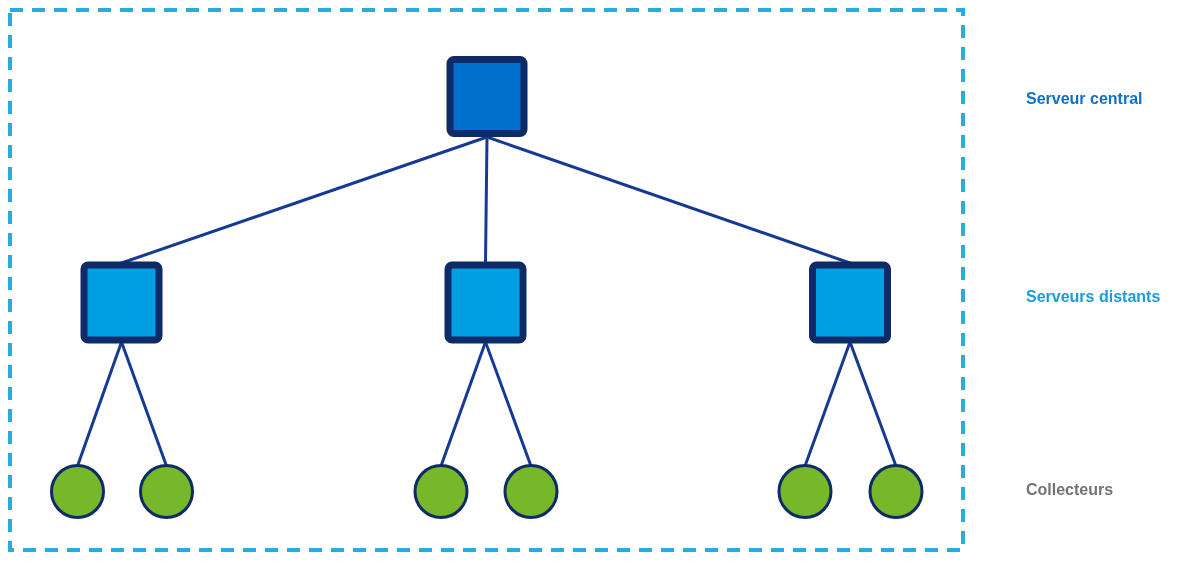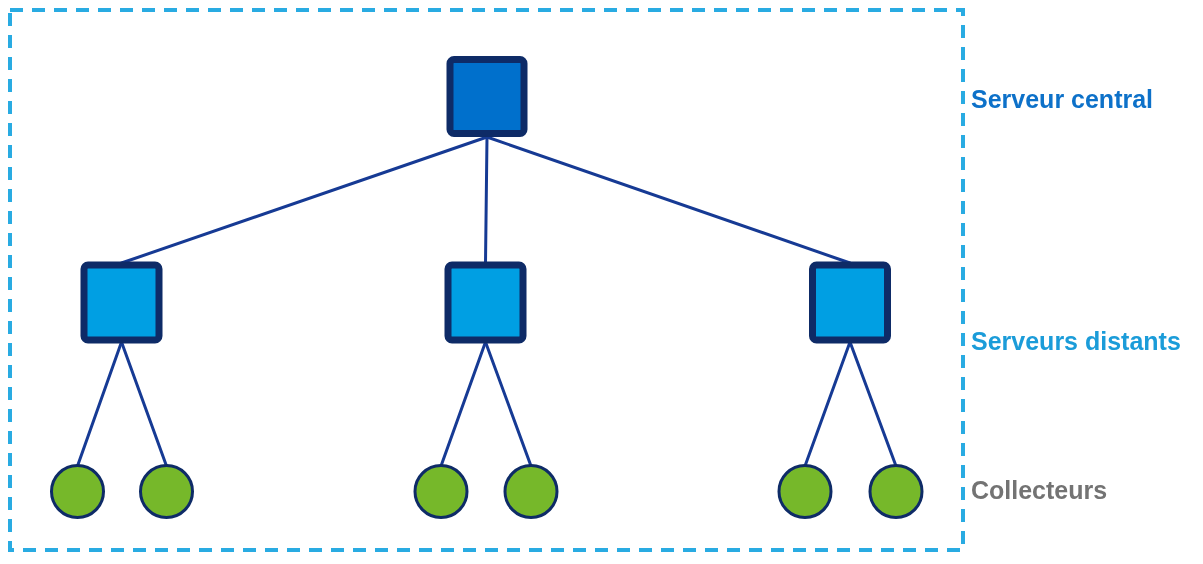--- a/index.html
+++ b/index.html
@@ -16,23 +16,23 @@
     overflow: hidden;
   }
   .canvas svg {
     position: absolute;
     left: 0;
     top: 0;
     display: block;
   }
   .label {
     position: absolute;
-    left: 971px;
+    left: 1026px;
     transform: translateY(-50%);
-    font-size: 25px;
+    font-size: 16px;
     font-weight: 700;
     line-height: 1;
     white-space: nowrap;
     letter-spacing: 0px;
   }
   .lbl-central   { top: 99px;  }
   .lbl-distant   { top: 297px; }
   .lbl-collector { top: 490px; }
 </style>
 </head>
@@ -55,15 +55,15 @@
       <rect x="448" y="265" width="75" height="75" rx="4" ry="4" fill="#009fe3" stroke="#0e2b67" stroke-width="7"></rect>
       <rect x="812.5" y="265" width="75" height="75" rx="4" ry="4" fill="#009fe3" stroke="#0e2b67" stroke-width="7"></rect>
       <circle cx="77.5" cy="491.5" r="26" fill="#76b82a" stroke="#0e2b67" stroke-width="3"></circle>
       <circle cx="166.5" cy="491.5" r="26" fill="#76b82a" stroke="#0e2b67" stroke-width="3"></circle>
       <circle cx="441" cy="491.5" r="26" fill="#76b82a" stroke="#0e2b67" stroke-width="3"></circle>
       <circle cx="531" cy="491.5" r="26" fill="#76b82a" stroke="#0e2b67" stroke-width="3"></circle>
       <circle cx="805" cy="491.5" r="26" fill="#76b82a" stroke="#0e2b67" stroke-width="3"></circle>
       <circle cx="896" cy="491.5" r="26" fill="#76b82a" stroke="#0e2b67" stroke-width="3"></circle>
     </svg>
   <div class="label lbl-central" style="color: rgb(13, 113, 201);">Serveur central</div>
-  <div class="label lbl-distant" style="color: rgb(27, 156, 217); margin-top: 44px;">Serveurs distants</div>
+  <div class="label lbl-distant" style="color: rgb(27, 156, 217);">Serveurs distants</div>
   <div class="label lbl-collector" style="color: #737373;">Collecteurs</div>
 </div>
 
 </body></html>

